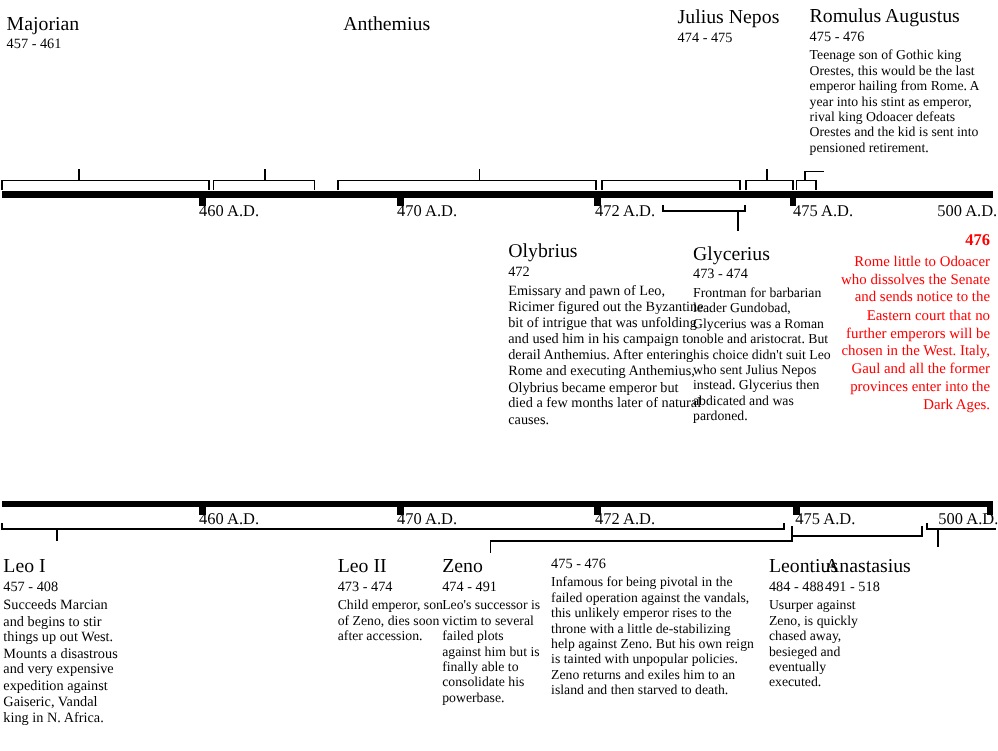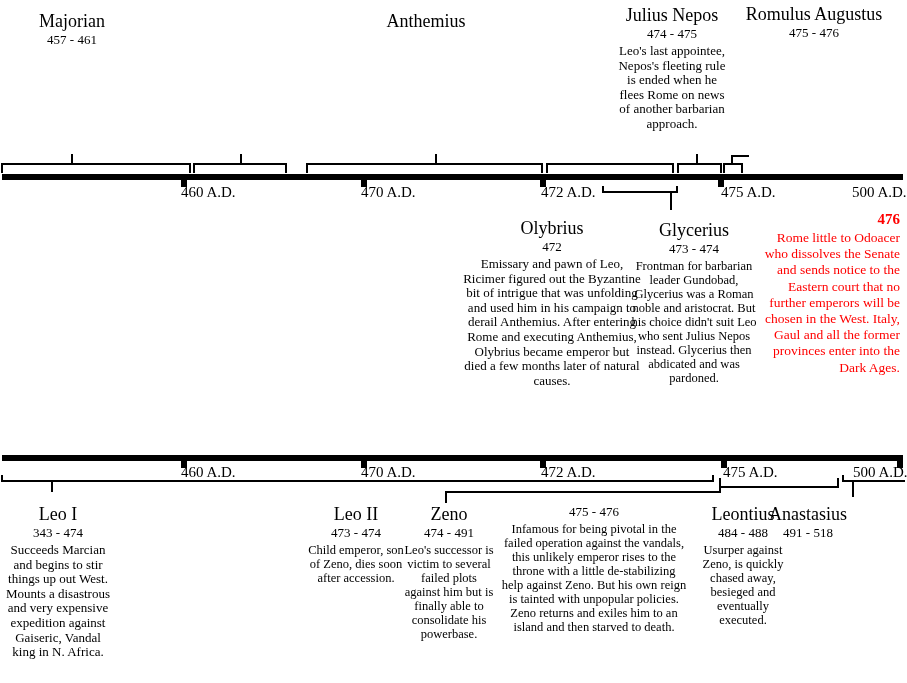--- a/index.html
+++ b/index.html
@@ -1,21 +1,21 @@
 <!DOCTYPE html>
 <html><head>
 <meta charset="utf-8">
 <style>
   html,body{margin:0;padding:0;background:#fff;}
   #canvas{
     position:relative;width:907px;height:683px;background:#ffffff;overflow:hidden;
     font-family:"Liberation Serif","DejaVu Serif",serif;color:#000;
   }
   svg.lines{position:absolute;left:0;top:0;}
-  .blk{position:absolute;text-align:center;}
+  .blk{position:absolute;}
   .blk .name{font-size:18px;line-height:21px;white-space:nowrap;}
   .blk .years{font-size:13px;line-height:15px;}
   .blk .desc{font-size:13px;line-height:14.6px;margin-top:3px;}
   .blk.dense .desc{font-size:12.5px;line-height:14px;}
   .ylabel{position:absolute;font-size:15px;line-height:16px;white-space:nowrap;}
   .event{position:absolute;text-align:right;color:#ff0000;}
   .event .year{font-size:15px;font-weight:bold;line-height:17px;}
   .event .desc{font-size:13.5px;line-height:16.2px;margin-top:2px;}
 </style>
 </head>
@@ -67,46 +67,46 @@
   <div class="blk" style="left:6px;top:11px;width:132px">
     <div class="name">Majorian</div>
     <div class="years">457 - 461</div>
   </div>
   <div class="blk" style="left:312px;top:11px;width:228px">
     <div class="name">Anthemius</div>
   </div>
   <div class="blk" style="left:616px;top:5px;width:112px">
     <div class="name">Julius Nepos</div>
     <div class="years">474 - 475</div>
-    <div class="desc">Leo's last appointee, Nepos's fleeting rule is ended when he flees Rome on news of another barbarian approach.</div>
   </div>
   <div class="blk dense" style="left:736px;top:4px;width:156px">
     <div class="name">Romulus Augustus</div>
     <div class="years">475 - 476</div>
+    <div class="desc">Teenage son of Gothic king Orestes, this would be the last emperor hailing from Rome. A year into his stint as emperor, rival king Odoacer defeats Orestes and the kid is sent into pensioned retirement.</div>
   </div>
 
   <div class="blk" style="left:462px;top:218px;width:180px">
     <div class="name">Olybrius</div>
     <div class="years">472</div>
     <div class="desc">Emissary and pawn of Leo, Ricimer figured out the Byzantine bit of intrigue that was unfolding and used him in his campaign to derail Anthemius. After entering Rome and executing Anthemius, Olybrius became emperor but died a few months later of natural causes.</div>
   </div>
   <div class="blk dense" style="left:630px;top:220px;width:128px">
     <div class="name">Glycerius</div>
     <div class="years">473 - 474</div>
     <div class="desc">Frontman for barbarian leader Gundobad, Glycerius was a Roman noble and aristocrat. But his choice didn't suit Leo who sent Julius Nepos instead. Glycerius then abdicated and was pardoned.</div>
   </div>
 
   <div class="event" style="left:762px;top:211px;width:138px">
     <div class="year">476</div>
     <div class="desc">Rome little to Odoacer who dissolves the Senate and sends notice to the Eastern court that no further emperors will be chosen in the West. Italy, Gaul and all the former provinces enter into the Dark Ages.</div>
   </div>
 
   <div class="blk" style="left:3px;top:504px;width:110px">
     <div class="name">Leo I</div>
-    <div class="years">343 - 474</div>
+    <div class="years">457 - 408</div>
     <div class="desc">Succeeds Marcian and begins to stir things up out West. Mounts a disastrous and very expensive expedition against Gaiseric, Vandal king in N. Africa.</div>
   </div>
   <div class="blk dense" style="left:307px;top:504px;width:98px">
     <div class="name">Leo II</div>
     <div class="years">473 - 474</div>
     <div class="desc">Child emperor, son of Zeno, dies soon after accession.</div>
   </div>
   <div class="blk dense" style="left:402px;top:504px;width:94px">
     <div class="name">Zeno</div>
     <div class="years">474 - 491</div>

